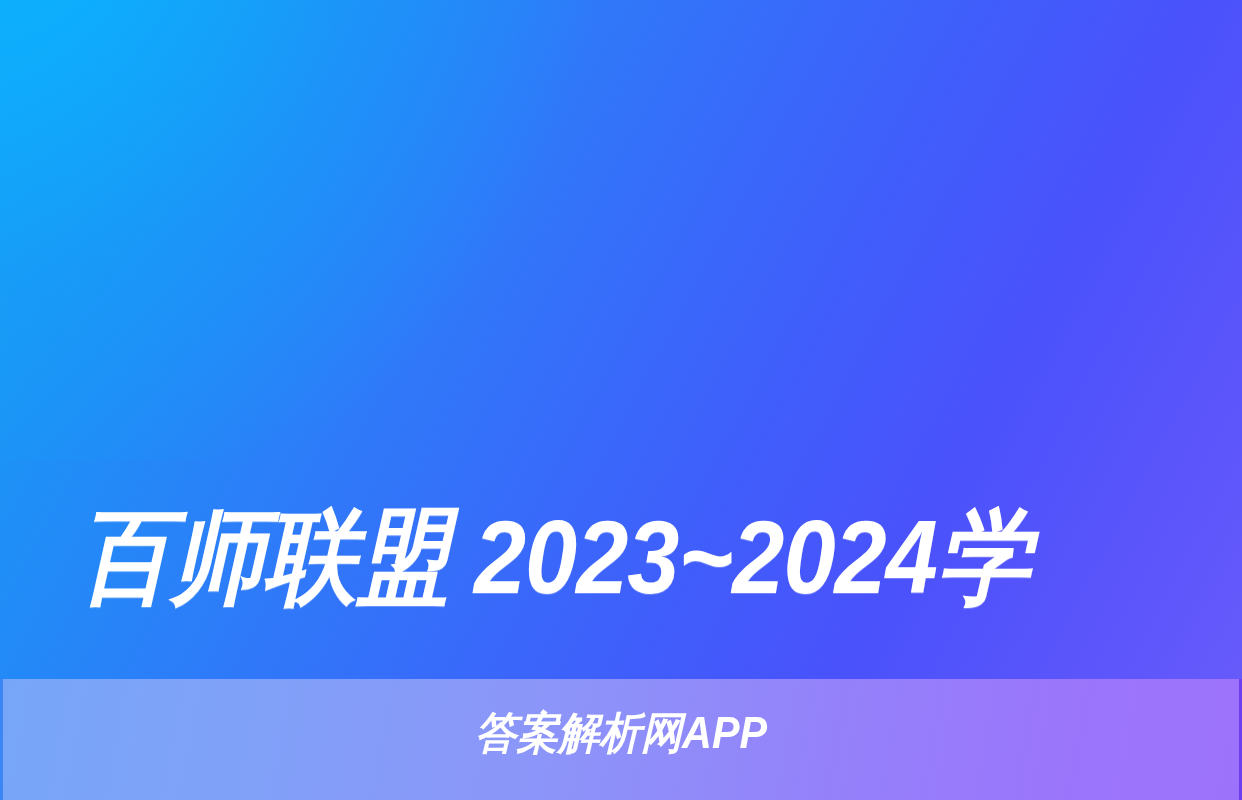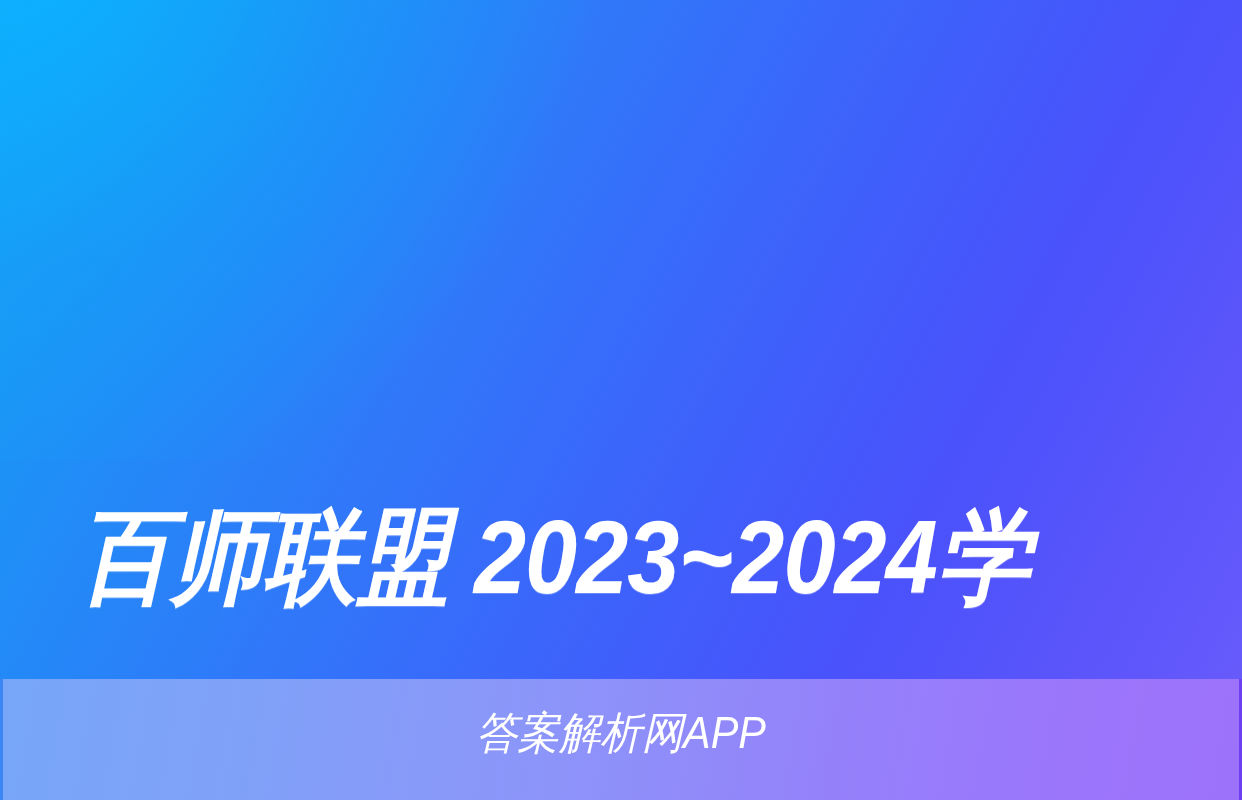--- a/index.html
+++ b/index.html
@@ -82,21 +82,21 @@
 
   .watermark {
     position: absolute;
     left: 0;
     right: 0;
     top: 704px;
     text-align: center;
     color: #ffffff;
     font-size: 44px;
     line-height: 58px;
-    font-weight: 400;
+    font-weight: 700;
     font-style: italic;
     letter-spacing: 0px;
   }
   .watermark .wm-inner {
     display: inline-block;
     transform: scaleX(0.94);
   }
 </style>
 </head>
 <body>

